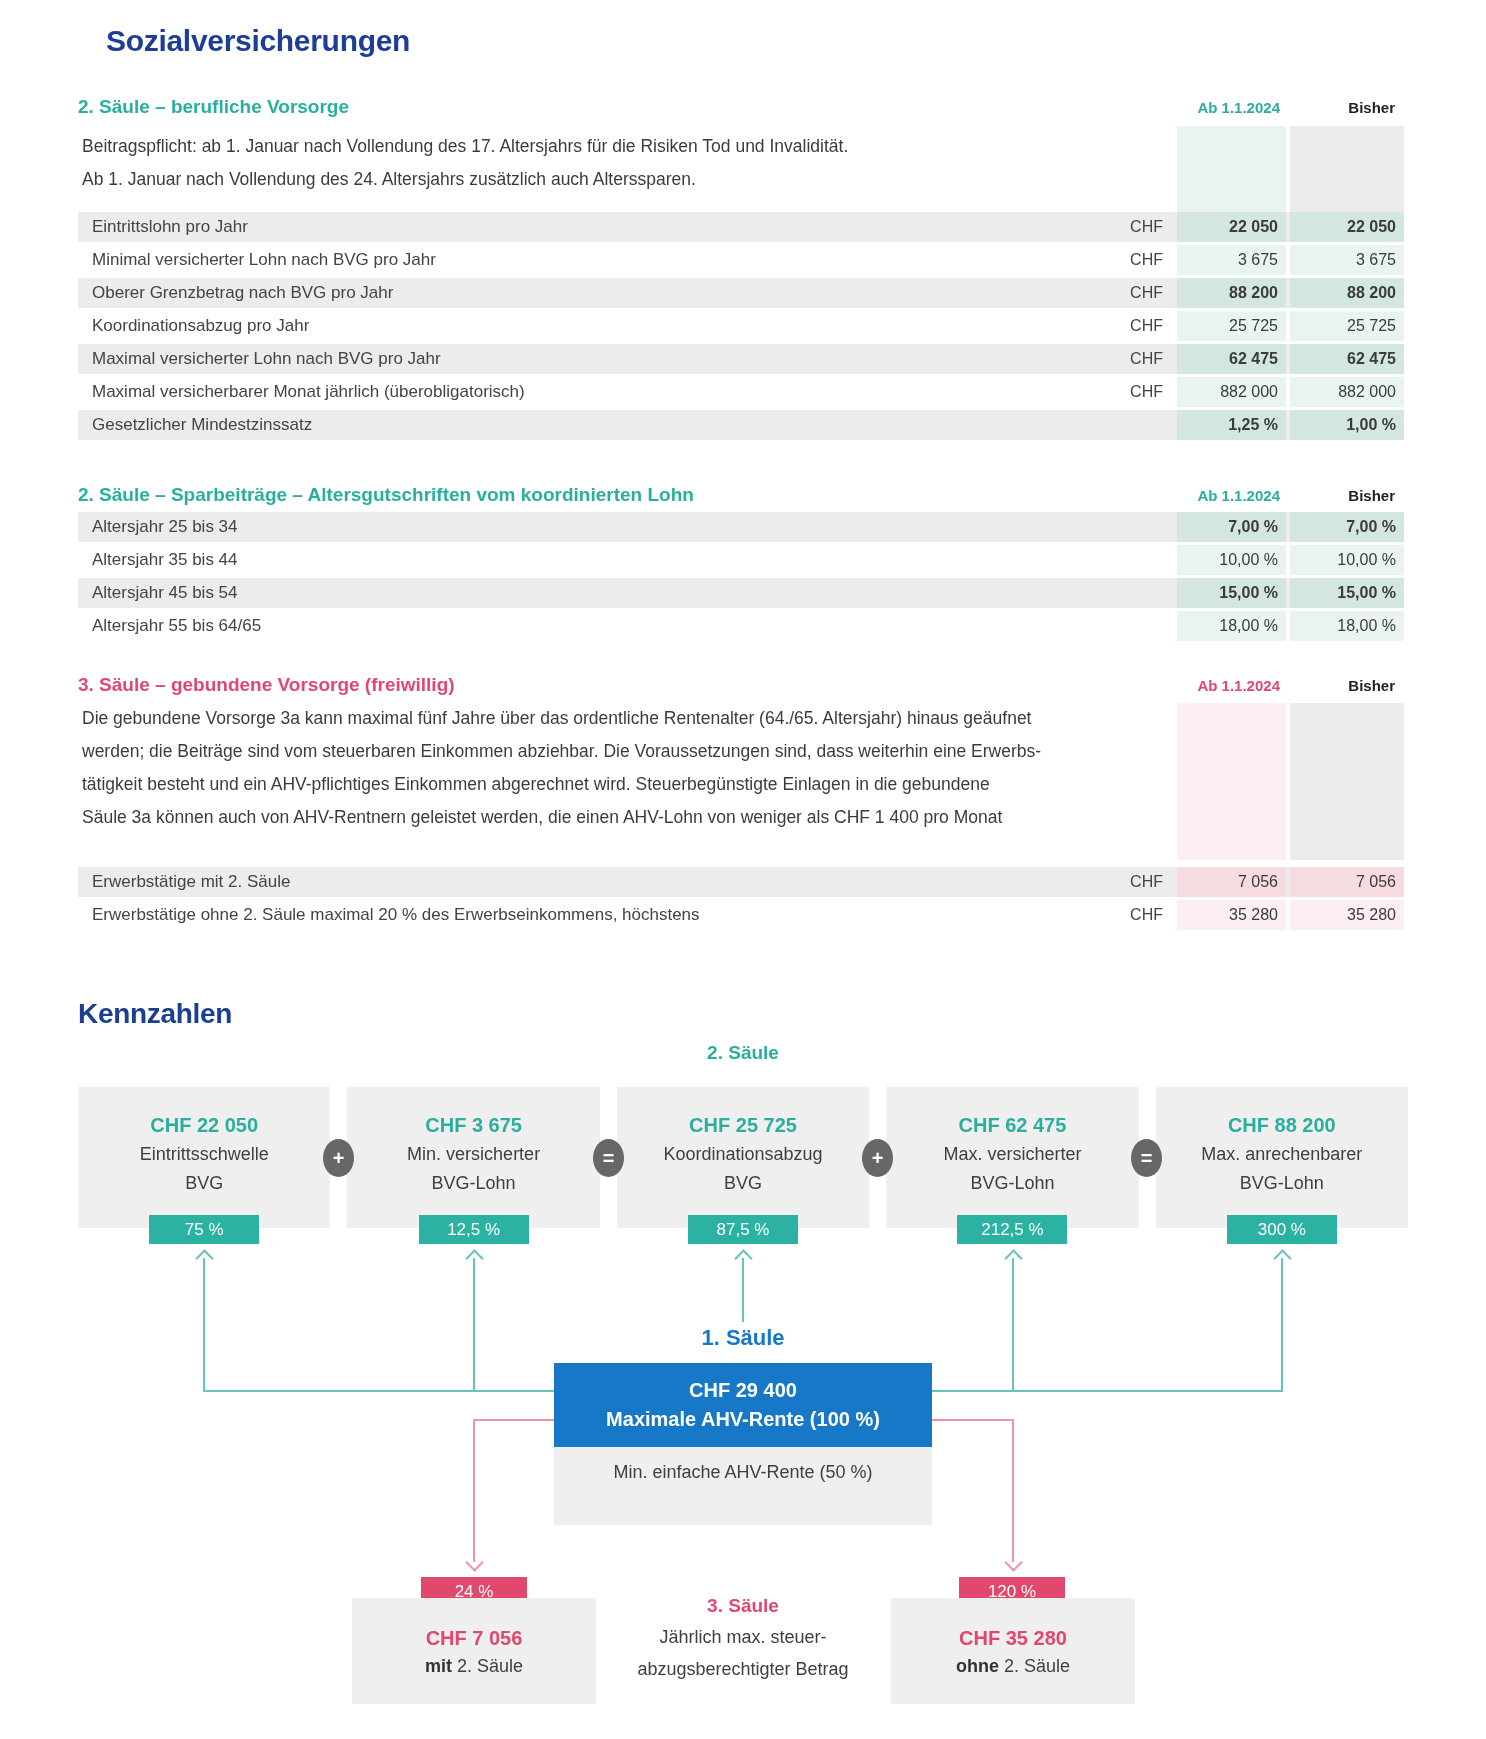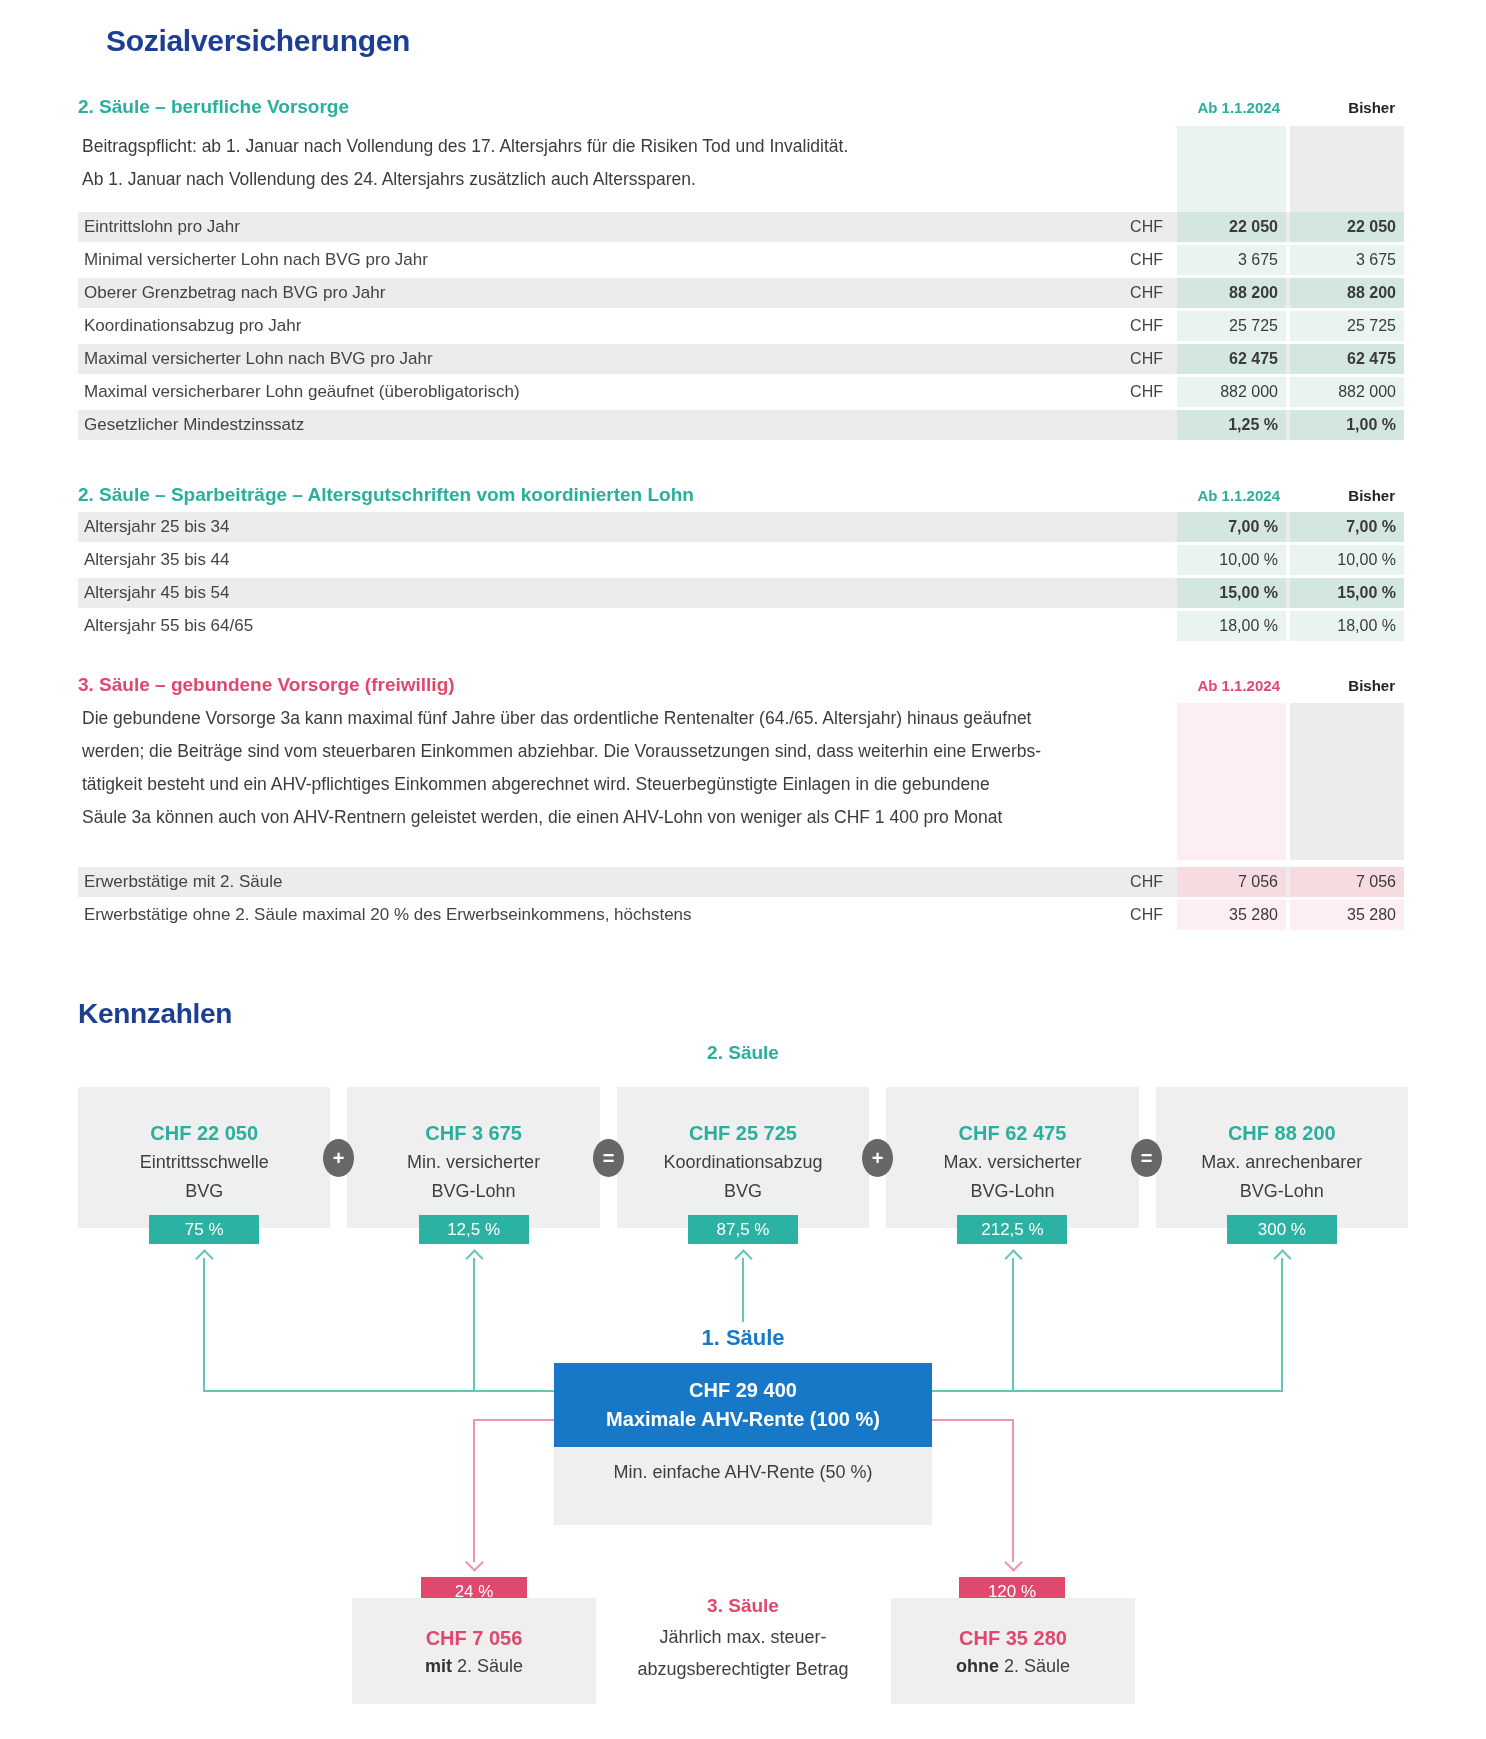--- a/index.html
+++ b/index.html
@@ -39,41 +39,41 @@
     font-size:15px;font-weight:bold;color:#222;}
   
   .band{position:absolute;}
   .band.newteal{background:var(--band-teal);}
   .band.newpink{background:var(--band-pink);}
   .band.old{background:var(--stripe);}
   
   .intro{font-size:17.5px;line-height:33px;white-space:nowrap;color:var(--ink);}
   
   .rows{width:1326px;}
-  .trow{display:flex;align-items:center;height:30px;margin-bottom:3px;}
+  .trow{display:flex;align-items:center;height:30px;margin-bottom:3px;padding-left:8px;}
   .trow.odd{background:var(--stripe);}
   .tlabel{flex:1;padding-left:6px;font-size:17px;color:#444;}
   .tunit{width:56px;text-align:right;padding-right:14px;box-sizing:border-box;font-size:16px;color:#444;}
   .tval{width:109px;height:30px;box-sizing:border-box;display:flex;align-items:center;
     justify-content:flex-end;padding-right:8px;font-size:16px;color:#3b3b3b;}
   .tval.old{width:114px;}
   .teal-tbl .trow.odd .tval{background:var(--cell-teal-odd);font-weight:bold;}
   .teal-tbl .trow.even .tval{background:var(--cell-teal-even);}
   .pink-tbl .trow.odd .tval{background:var(--cell-pink-odd);}
   .pink-tbl .trow.even .tval{background:var(--cell-pink-even);}
   .tgap{width:4px;align-self:stretch;}
   
   .h2{font-size:28px;font-weight:bold;color:var(--navy);letter-spacing:-0.3px;}
   .center-label{width:1330px;text-align:center;font-weight:bold;}
   .lbl-teal{color:var(--teal);font-size:19px;}
   .lbl-blue{color:var(--blue);font-size:22px;}
   .lbl-pink{color:var(--pink);font-size:19px;}
   .kboxes{display:flex;gap:17px;width:1330px;}
   .kbox{flex:1;position:relative;background:var(--boxgray);height:141px;text-align:center;
-    padding-top:35px;box-sizing:border-box;}
+    padding-top:27px;box-sizing:border-box;}
   .kamount{font-size:20px;font-weight:bold;color:var(--teal);margin-bottom:3px;}
   .kline{font-size:18px;line-height:29px;color:#3f3f3f;}
   .kbadge{position:absolute;left:50%;transform:translateX(-50%);bottom:-16px;height:29px;
     line-height:29px;min-width:110px;padding:0 12px;box-sizing:border-box;background:var(--teal-badge);
     color:#fff;font-size:17px;}
   .op{position:absolute;width:31px;height:38px;border-radius:50%;background:#676767;color:#fff;
     font-size:20px;font-weight:bold;text-align:center;line-height:38px;}
   .vline{position:absolute;width:0;border-left:2px solid var(--arrow-teal);}
   .hline{position:absolute;height:0;border-top:2px solid var(--arrow-teal);}
   .vline.pink,.hline.pink{border-color:var(--arrow-pink);}
@@ -148,21 +148,21 @@
       <div class="tval old">25 725</div>
     </div>
     <div class="trow odd">
       <div class="tlabel">Maximal versicherter Lohn nach BVG pro Jahr</div>
       <div class="tunit">CHF</div>
       <div class="tval new">62 475</div>
       <div class="tgap"></div>
       <div class="tval old">62 475</div>
     </div>
     <div class="trow even">
-      <div class="tlabel">Maximal versicherbarer Lohn geäufnet (überobligatorisch)</div>
+      <div class="tlabel">Maximal versicherbarer Monat jährlich (überobligatorisch)</div>
       <div class="tunit">CHF</div>
       <div class="tval new">882 000</div>
       <div class="tgap"></div>
       <div class="tval old">882 000</div>
     </div>
     <div class="trow odd">
       <div class="tlabel">Gesetzlicher Mindestzinssatz</div>
       <div class="tunit"></div>
       <div class="tval new">1,25 %</div>
       <div class="tgap"></div>

